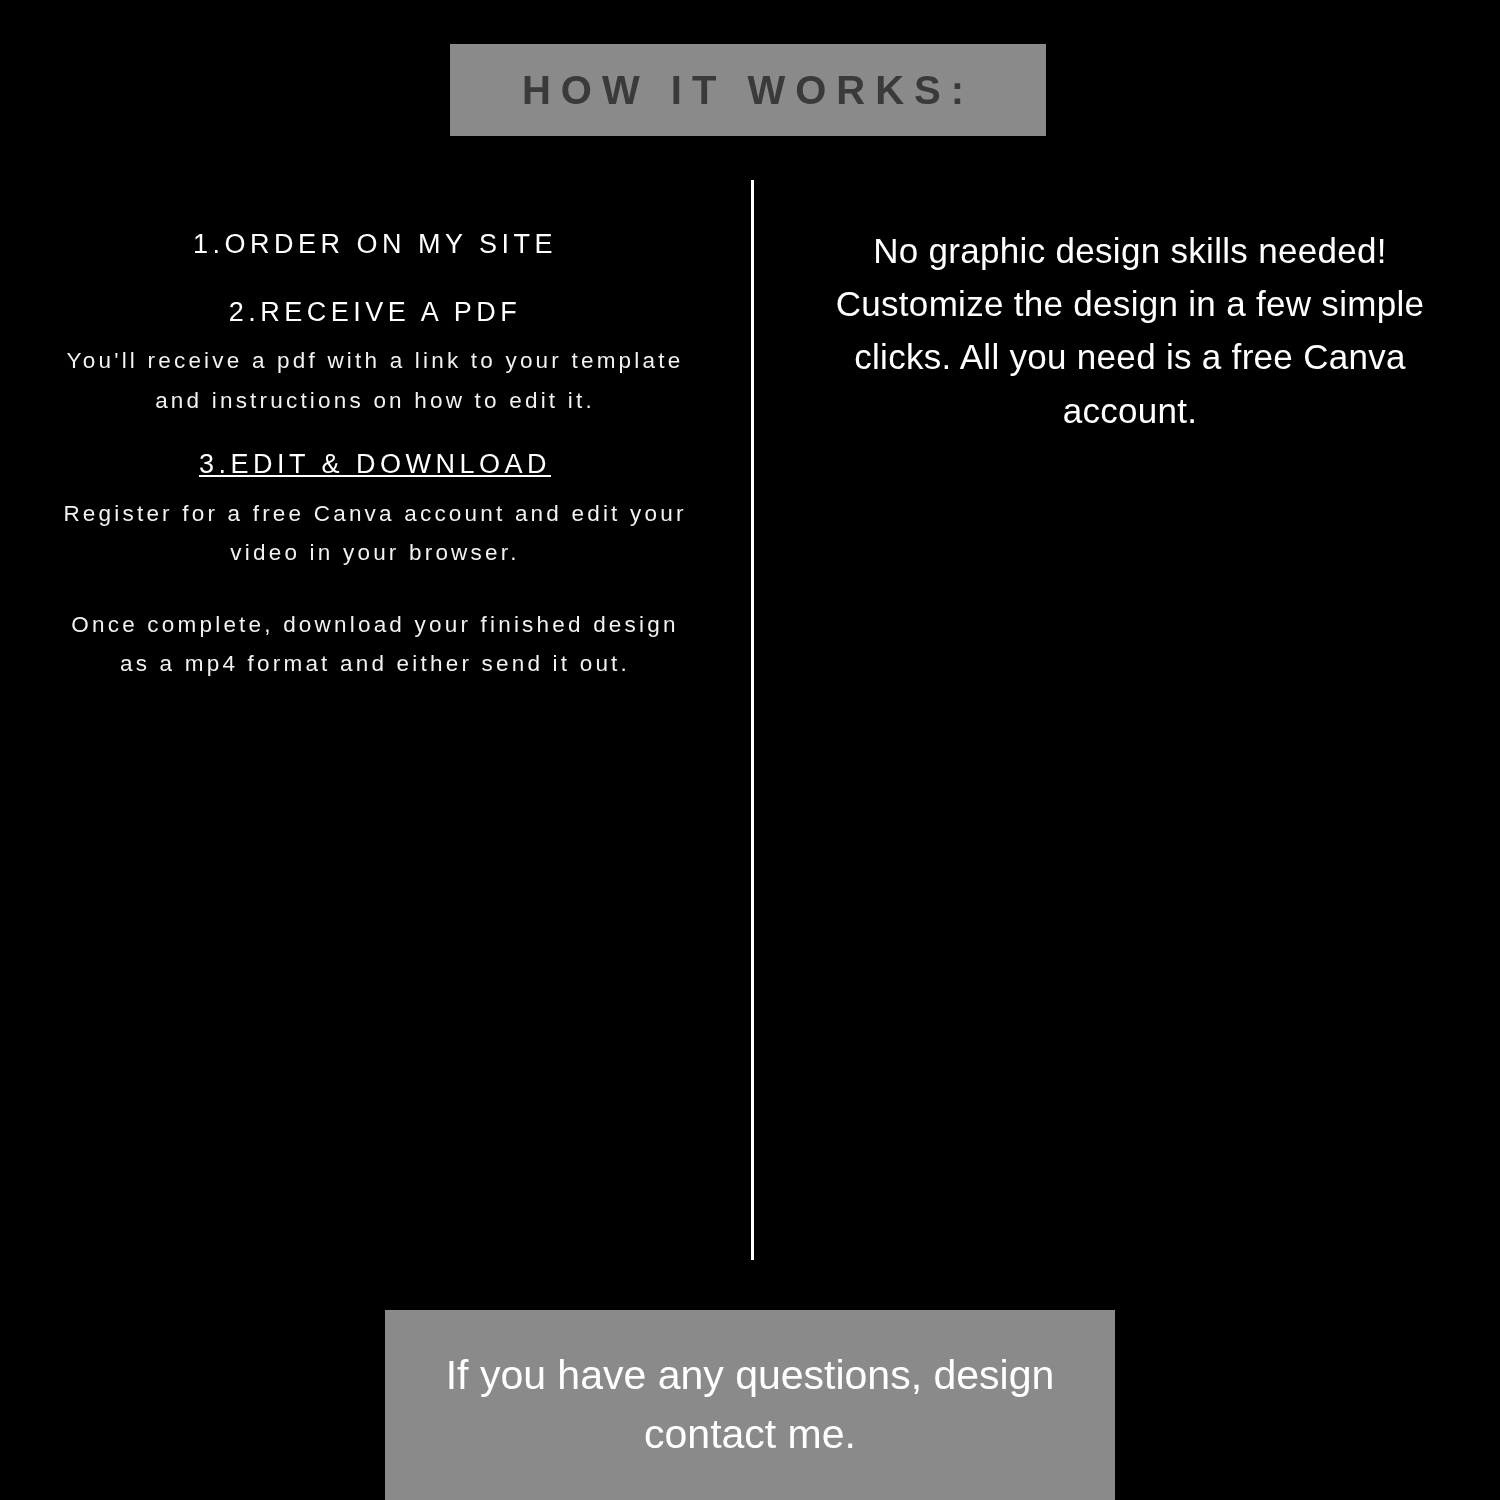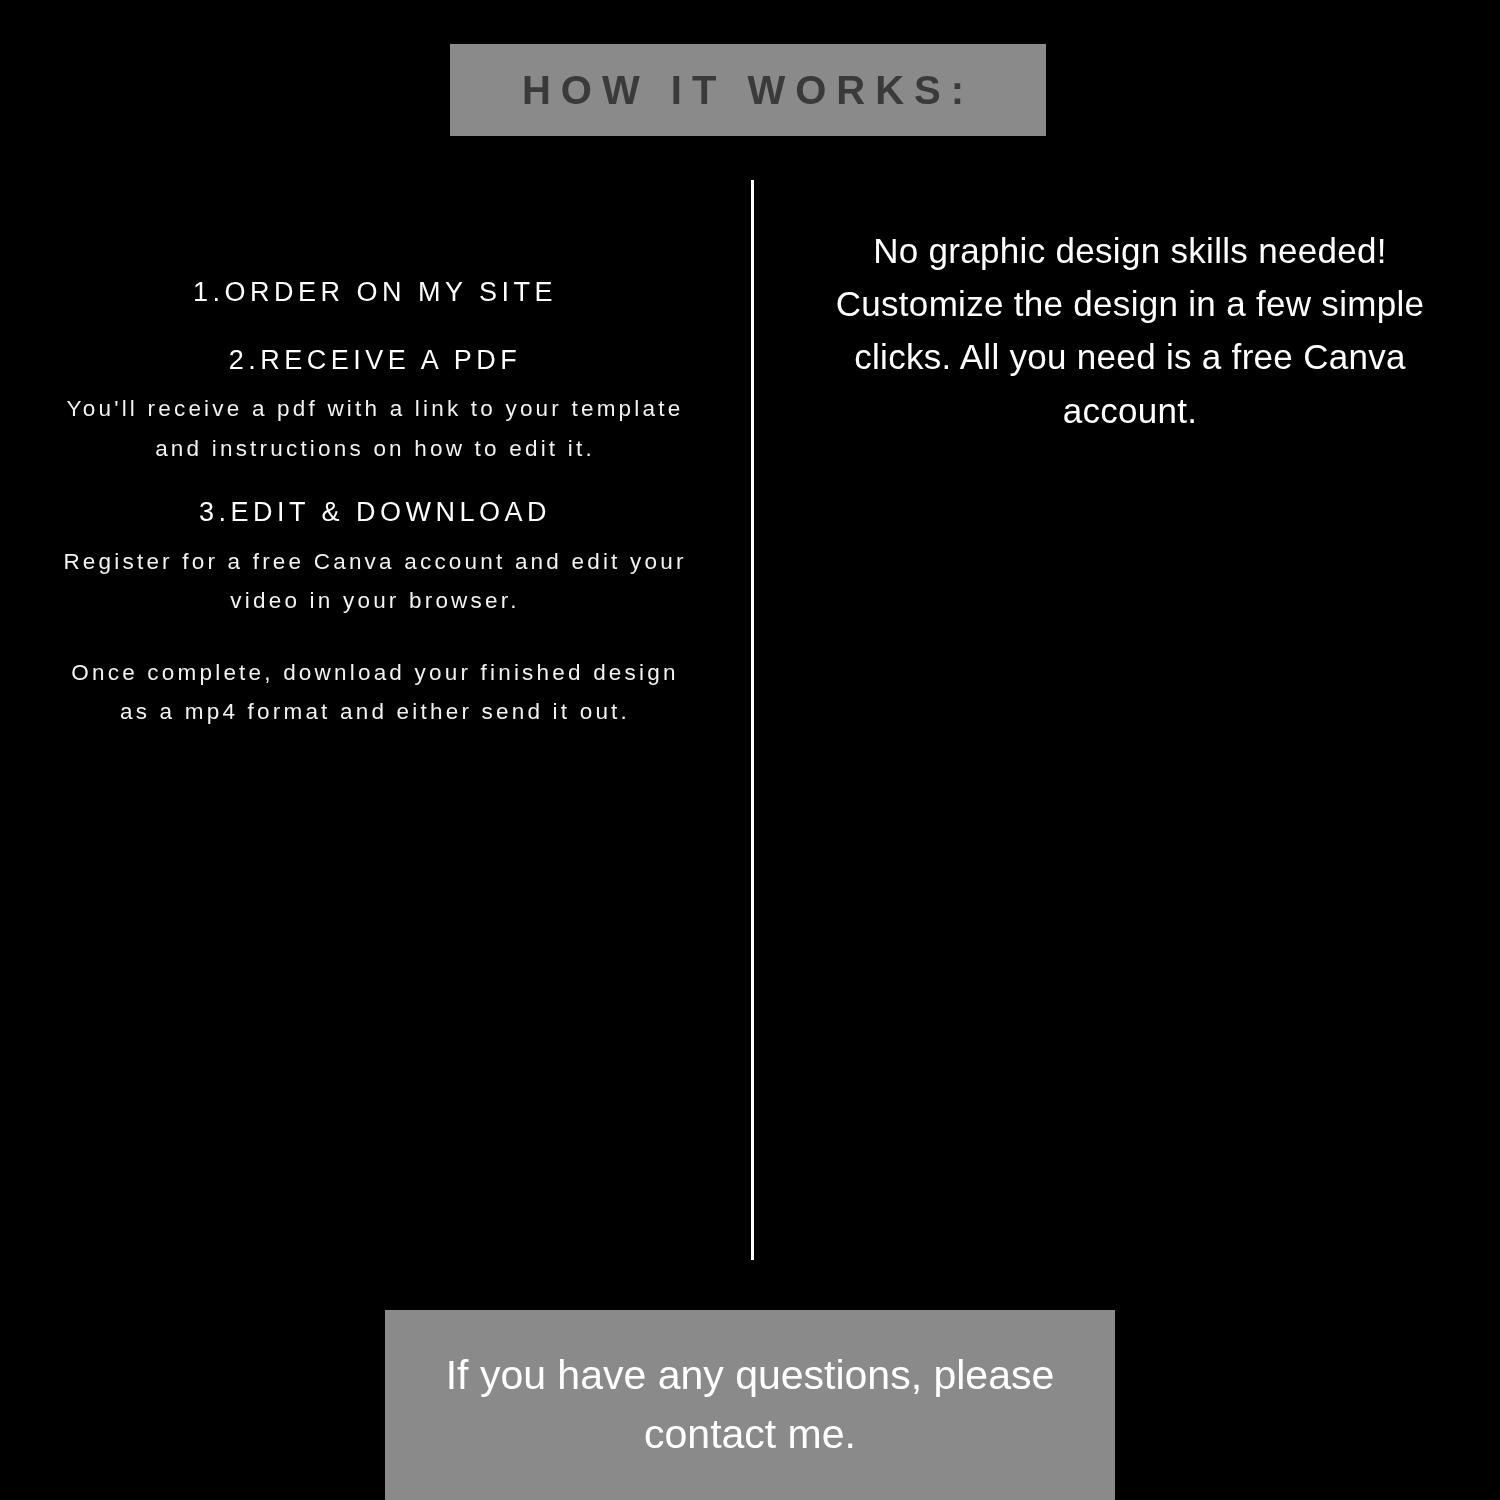--- a/index.html
+++ b/index.html
@@ -66,24 +66,24 @@
     line-height: 1.1;
     white-space: nowrap;
   }
   .step-body {
     font-size: 22.5px;
     letter-spacing: 3.2px;
     line-height: 1.75;
     color: #f2f2f2;
     margin: 0;
   }
-  .step-1 { margin-bottom: 38px; margin-top: 48px; }
+  .step-1 { margin-bottom: 38px; }
   .step-2 .step-title { margin-bottom: 14px; }
   .step-2 { margin-bottom: 30px; }
-  .step-3 .step-title { margin-bottom: 14px; }
+  .step-3 .step-title { margin-bottom: 14px; text-decoration: underline; }
   .step-3 { margin-bottom: 32px; }
   .step-4 .step-title { letter-spacing: 6px; margin-bottom: 14px; }
 
   
   .right-col {
     position: absolute;
     left: 800px;
     top: 224px;
     width: 660px;
     text-align: center;
@@ -148,14 +148,14 @@
     <p class="step-body">Once complete, download your finished design as a mp4 format and either send it out.</p>
   </div>
 
 </div>
 
 <div class="right-col">
   <p class="right-para">No graphic design skills needed! Customize the design in a few simple clicks. All you need is a free Canva account.</p>
 </div>
 
 <div class="footer-banner">
-  <div class="footer-text">If you have any questions, please contact me.</div>
+  <div class="footer-text">If you have any questions, design contact me.</div>
 </div>
 
 </body></html>

